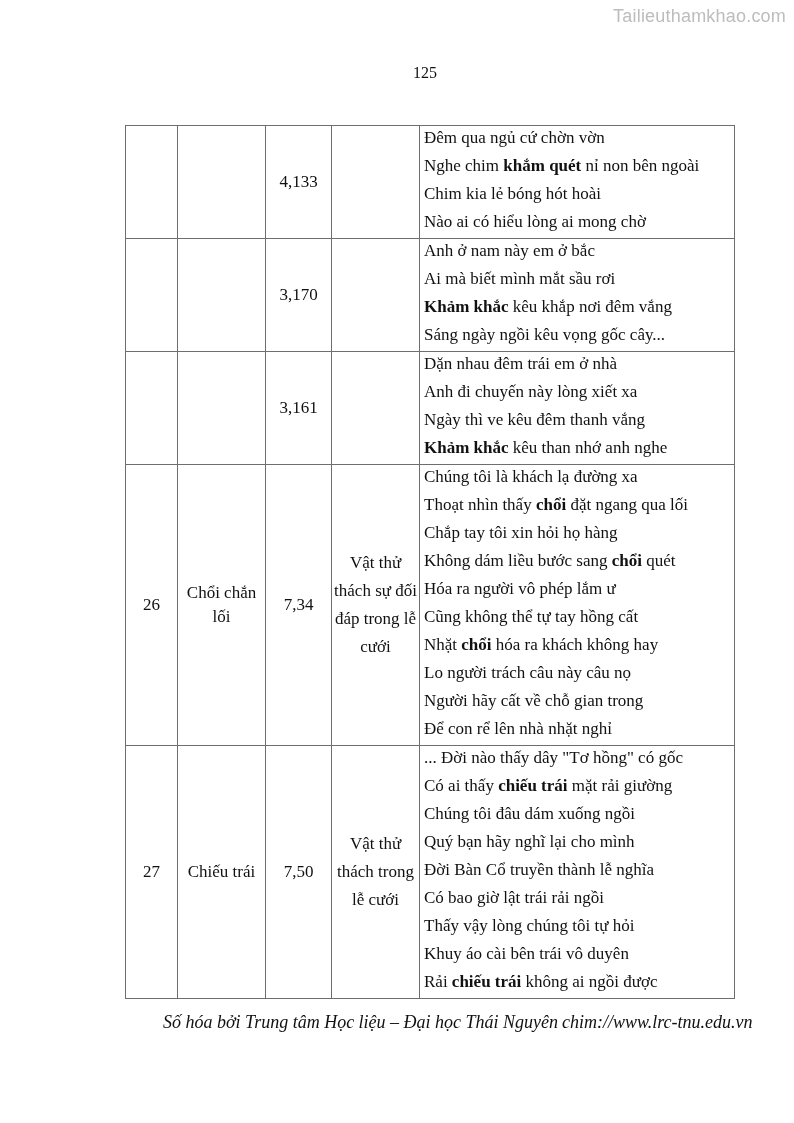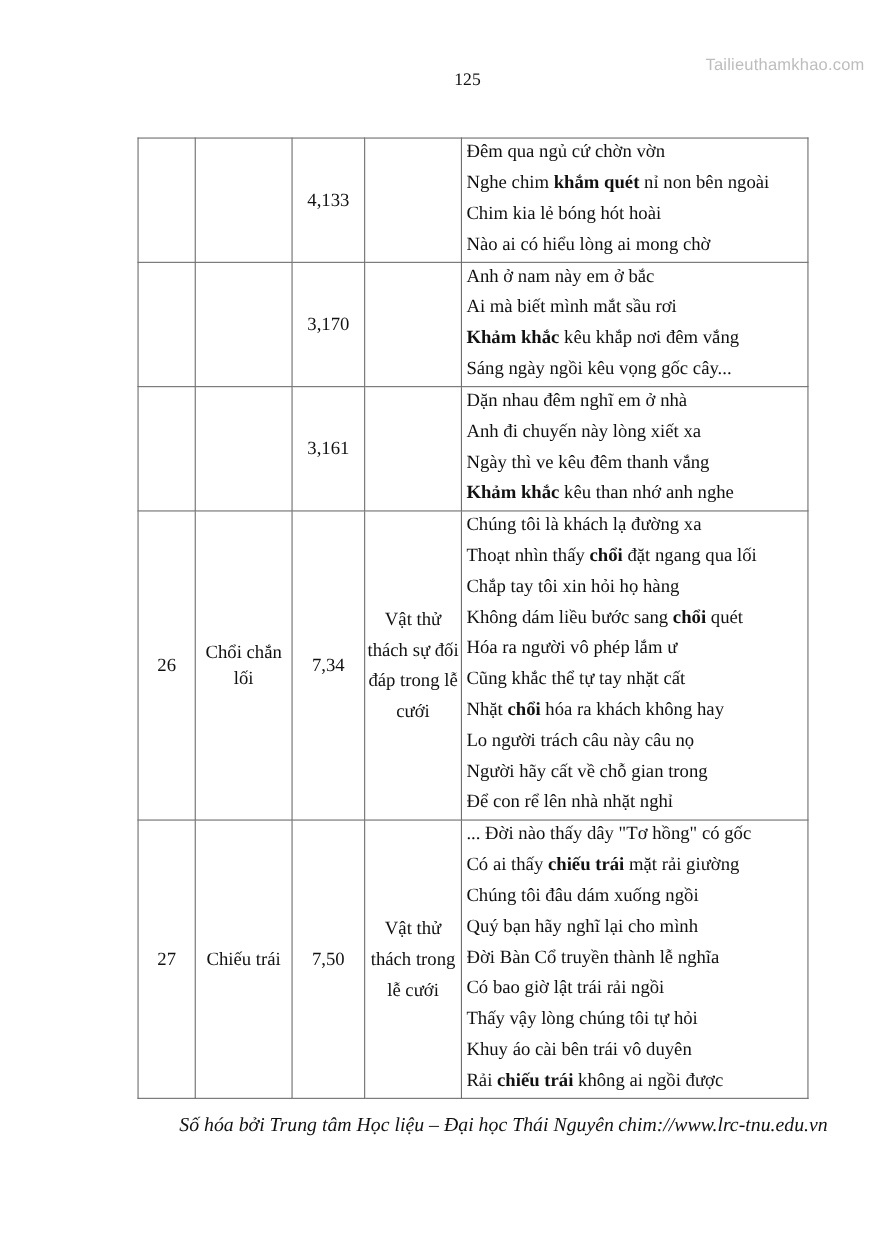--- a/index.html
+++ b/index.html
@@ -1,19 +1,19 @@
 <!DOCTYPE html>
 <html><head>
 <meta charset="utf-8">
 <style>
   html, body { margin: 0; padding: 0; background: #ffffff; }
   body { width: 794px; height: 1123px; position: relative; overflow: hidden;
          font-family: "Liberation Serif", "DejaVu Serif", serif; color: #111; }
   .watermark { position: absolute; top: 6px; right: 8px; font-family: "Liberation Sans", "DejaVu Sans", sans-serif;
-               font-size: 15px; color: #bdbdbd; letter-spacing: 0.2px; margin-top: 45px; }
+               font-size: 18px; color: #bdbdbd; letter-spacing: 0.2px; }
   .page-number { position: absolute; top: 64px; left: 0; width: 850px; text-align: center; font-size: 16px; }
   table.doc { position: absolute; left: 125px; top: 125px; border-collapse: collapse; width: 601px; table-layout: fixed; }
   table.doc td { border: 1.5px solid #6e6e6e; padding: 0; vertical-align: middle; text-align: center; font-size: 17px; margin-top: 26px; }
   td.c-no { width: 51px; }
   td.c-name { width: 87px; line-height: 24px; }
   td.c-val { width: 65px; }
   td.c-func { width: 87px; line-height: 28px; font-family: Liberation Serif, serif; }
   td.c-poem { width: 310px; text-align: left !important; padding-left: 4px !important; vertical-align: top !important; }
   .poem-line { height: 28px; line-height: 23px; white-space: nowrap; }
   .poem-line b { font-weight: bold; }
@@ -55,38 +55,38 @@
           <div class="poem-line"><b>Khảm khắc</b><span> kêu khắp nơi đêm vắng</span></div>
           <div class="poem-line"><span>Sáng ngày ngồi kêu vọng gốc cây...</span></div>
         </td>
     </tr>
     <tr class="r3">
       <td class="c-no"></td>
       <td class="c-name"></td>
       <td class="c-val">3,161</td>
       <td class="c-func"></td>
       <td class="c-poem">
-          <div class="poem-line"><span>Dặn nhau đêm nghĩ em ở nhà</span></div>
+          <div class="poem-line"><span>Dặn nhau đêm trái em ở nhà</span></div>
           <div class="poem-line"><span>Anh đi chuyến này lòng xiết xa</span></div>
           <div class="poem-line"><span>Ngày thì ve kêu đêm thanh vắng</span></div>
           <div class="poem-line"><b>Khảm khắc</b><span> kêu than nhớ anh nghe</span></div>
         </td>
     </tr>
     <tr class="r4">
       <td class="c-no">26</td>
       <td class="c-name">Chổi chắn lối</td>
       <td class="c-val">7,34</td>
       <td class="c-func">Vật thử thách sự đối đáp trong lễ cưới</td>
       <td class="c-poem">
           <div class="poem-line"><span>Chúng tôi là khách lạ đường xa</span></div>
           <div class="poem-line"><span>Thoạt nhìn thấy </span><b>chổi</b><span> đặt ngang qua lối</span></div>
           <div class="poem-line"><span>Chắp tay tôi xin hỏi họ hàng</span></div>
           <div class="poem-line"><span>Không dám liều bước sang </span><b>chổi</b><span> quét</span></div>
           <div class="poem-line"><span>Hóa ra người vô phép lắm ư</span></div>
-          <div class="poem-line"><span>Cũng khắc thể tự tay nhặt cất</span></div>
+          <div class="poem-line"><span>Cũng không thể tự tay hồng cất</span></div>
           <div class="poem-line"><span>Nhặt </span><b>chổi</b><span> hóa ra khách không hay</span></div>
           <div class="poem-line"><span>Lo người trách câu này câu nọ</span></div>
           <div class="poem-line"><span>Người hãy cất về chỗ gian trong</span></div>
           <div class="poem-line"><span>Để con rể lên nhà nhặt nghỉ</span></div>
         </td>
     </tr>
     <tr class="r5">
       <td class="c-no">27</td>
       <td class="c-name">Chiếu trái</td>
       <td class="c-val">7,50</td>

